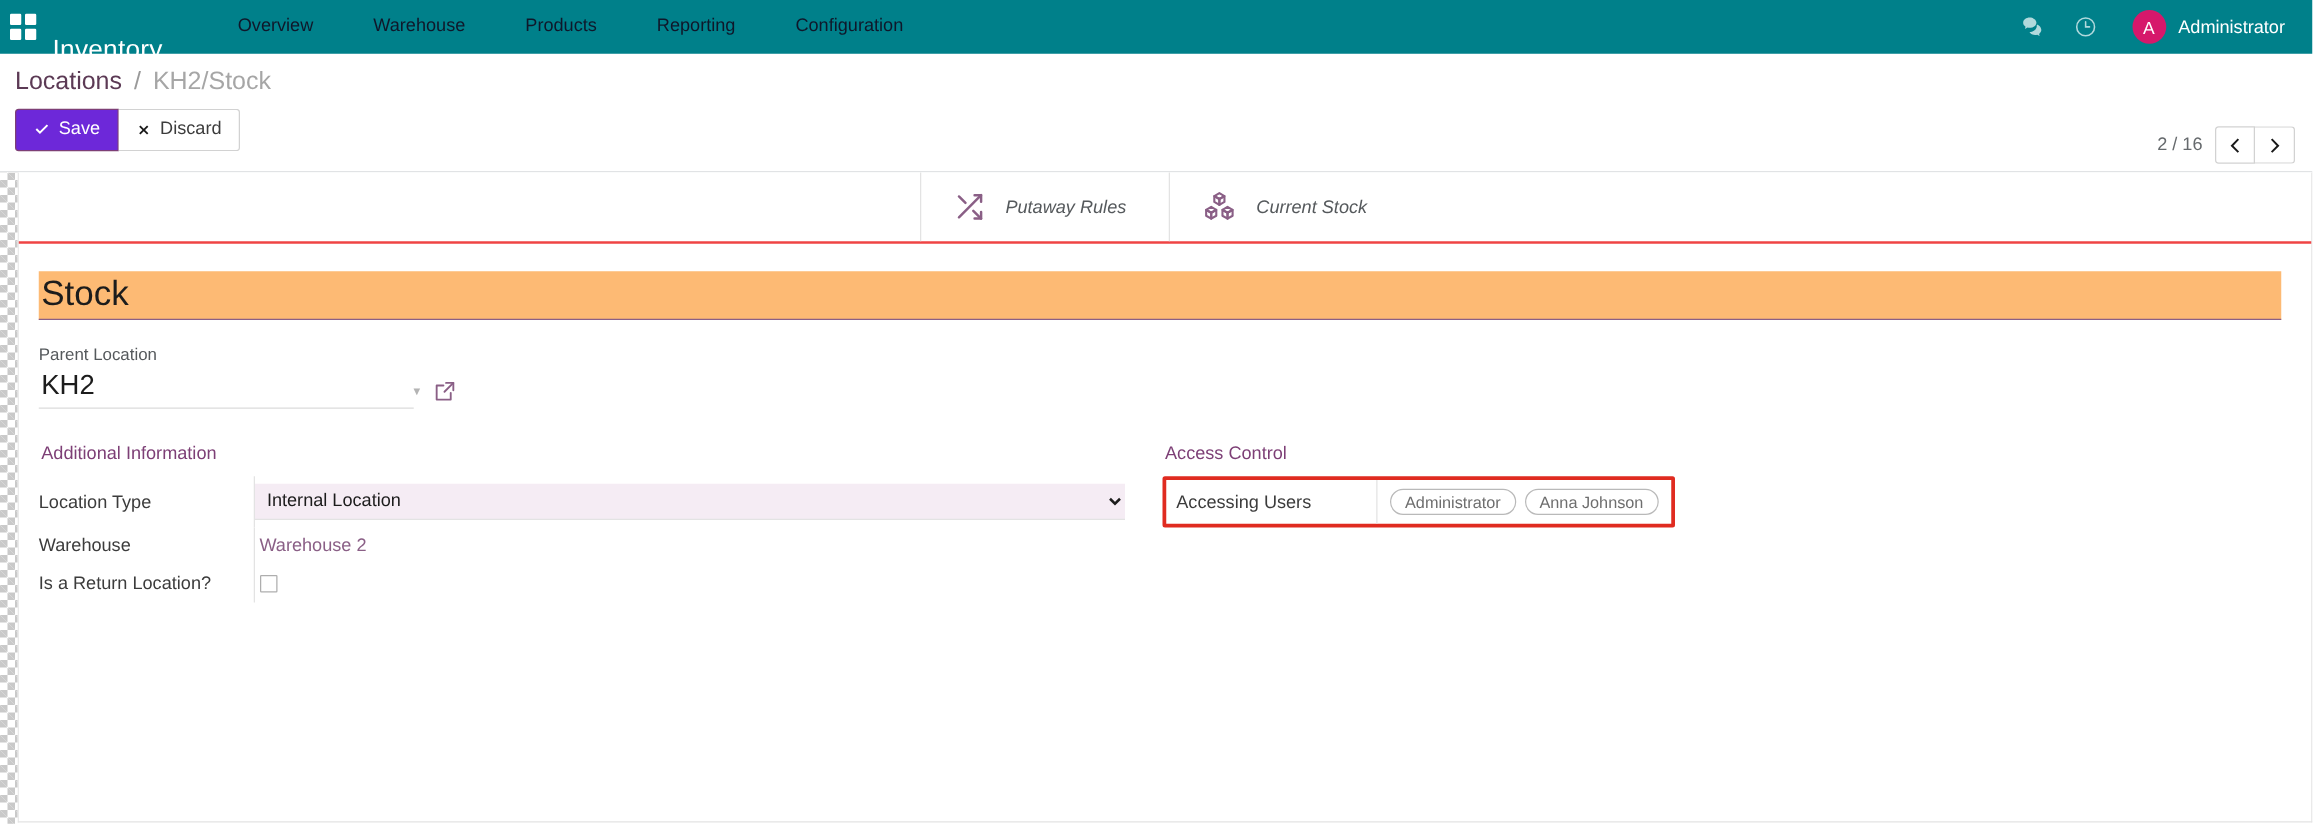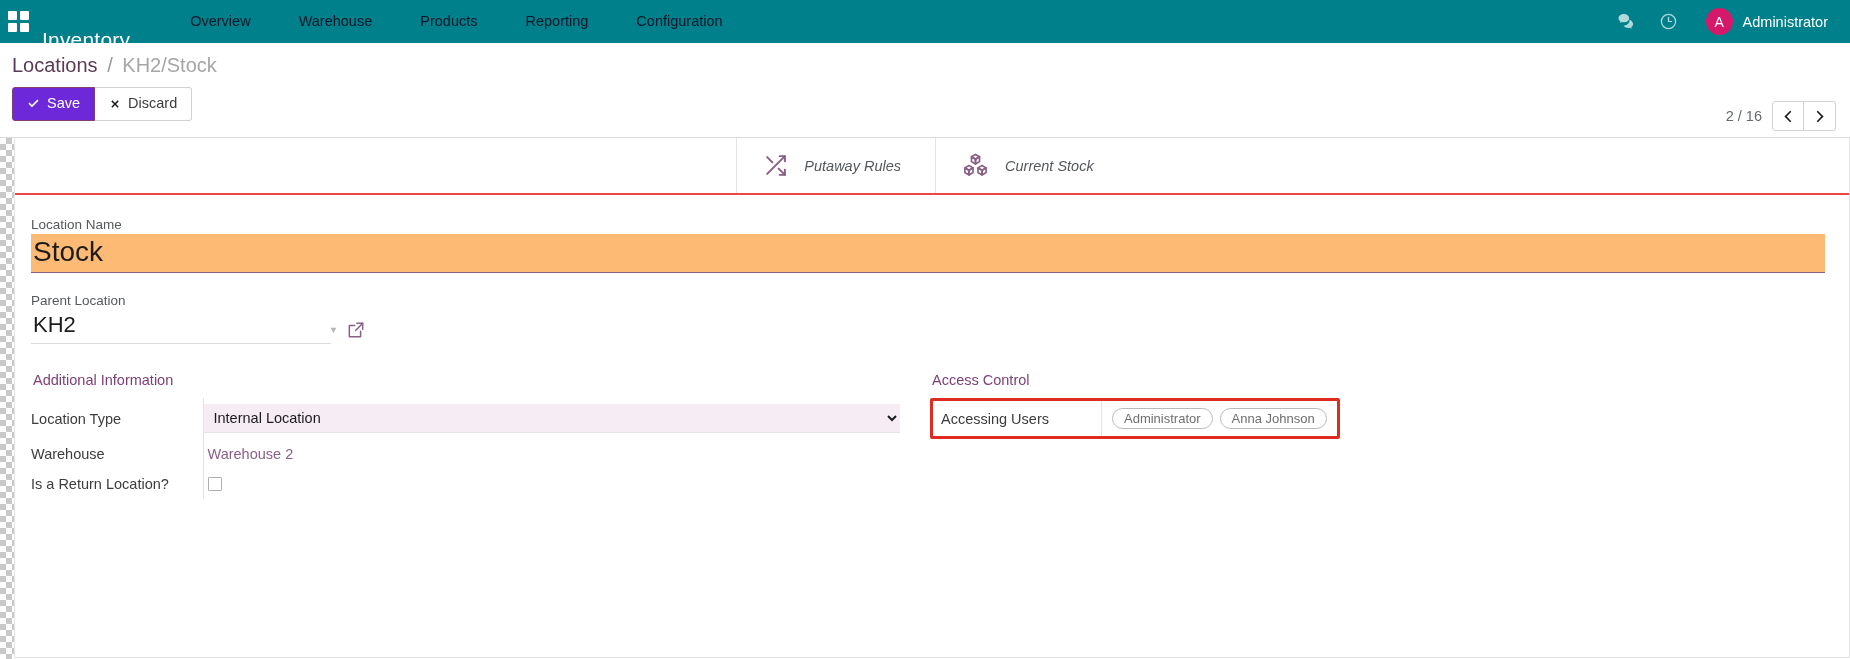--- a/index.html
+++ b/index.html
@@ -251,21 +251,20 @@
               <path d="M21.4 14.1v4.2l-3.6 2.1v-4.2z"></path>
           </svg>
         </span>
         <span class="stat-label">Current Stock</span>
       </div>
     </div>
 
     <div class="form-body">
 
       <div>
-        <div class="field-name-label">Location Name</div>
         <input class="name-input" type="text" value="Stock" style="">
       </div>
 
       <div class="parent-wrap">
         <div class="field-name-label">Parent Location</div>
         <div class="parent-row">
           <input class="parent-input" type="text" value="KH2" style="">
           <span class="caret-sm">▼</span>
           <span class="ext-link">
             <svg width="20" height="20" viewBox="0 0 24 24" fill="none" stroke="#8a5f86" stroke-width="1.8" stroke-linecap="round" stroke-linejoin="round">

